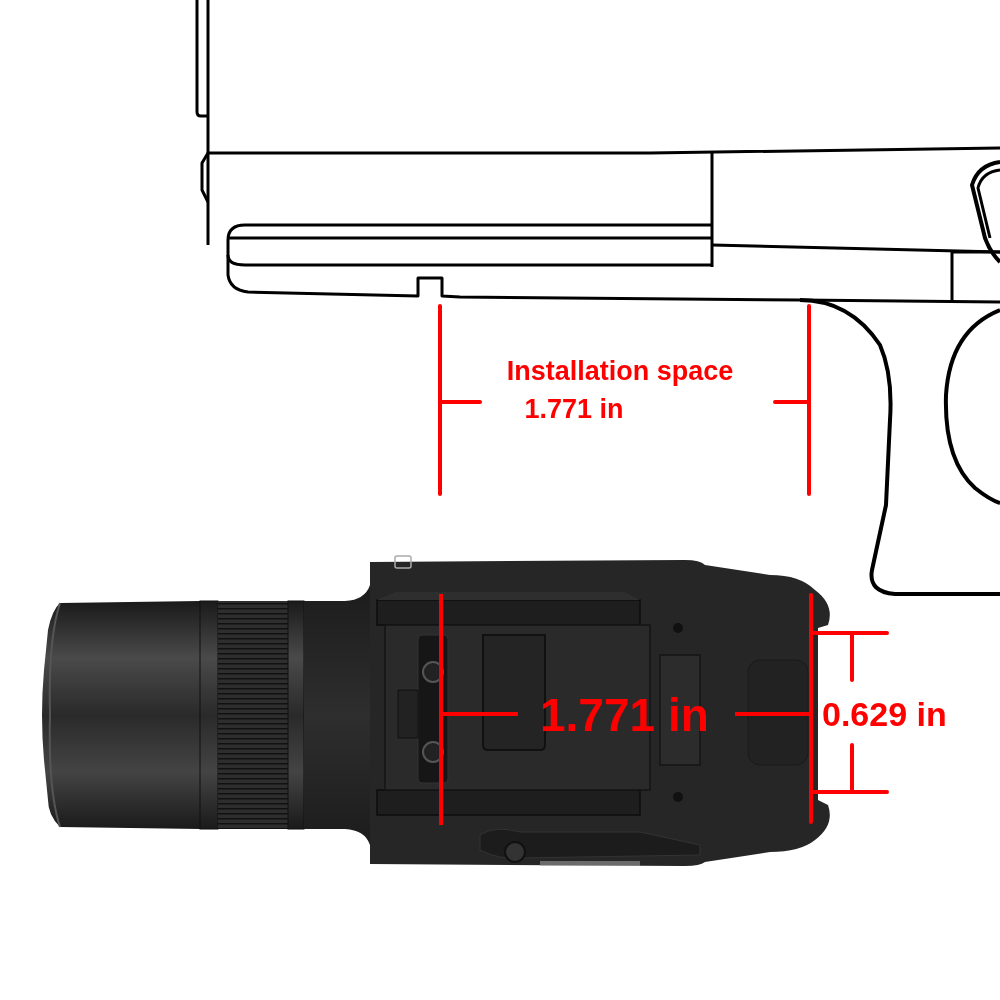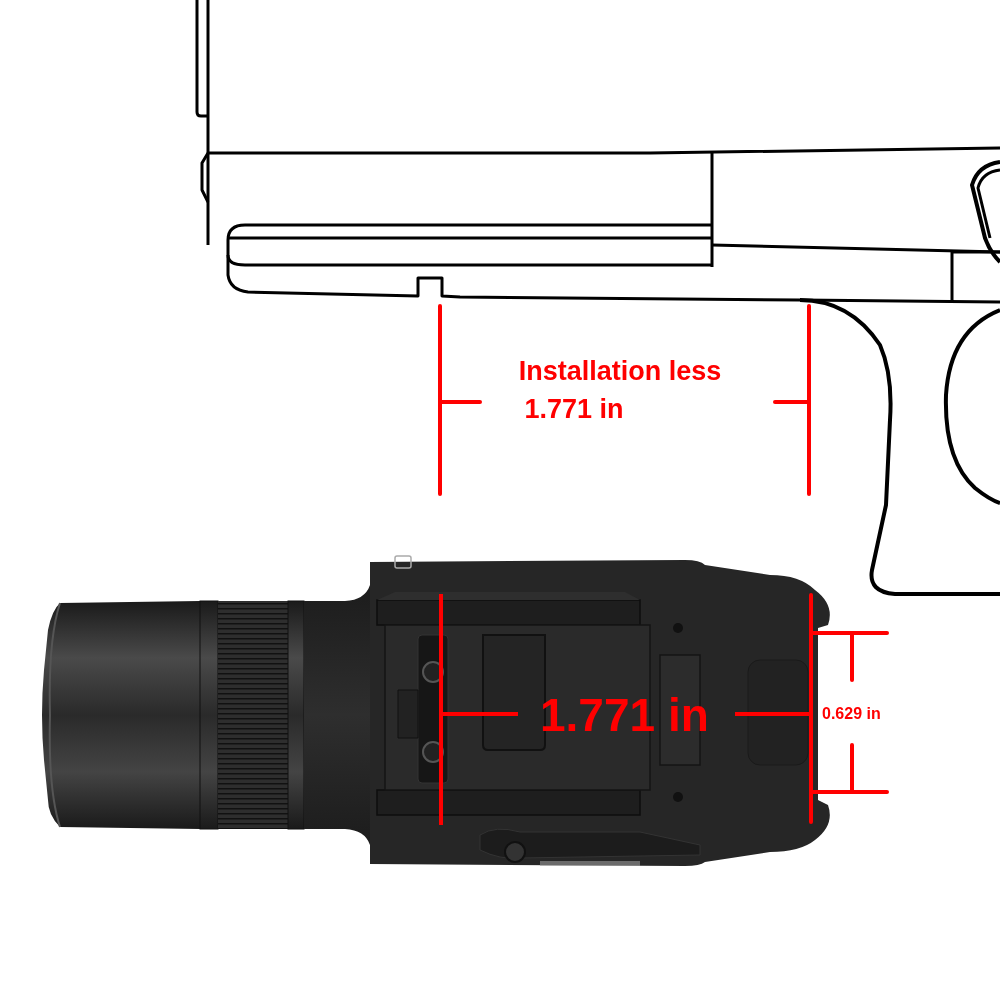--- a/index.html
+++ b/index.html
@@ -3,21 +3,21 @@
 <meta charset="utf-8">
 <style>
   html, body { margin: 0; padding: 0; background: #ffffff; }
   body { width: 1000px; height: 1000px; overflow: hidden; position: relative; font-family: "Liberation Sans", sans-serif; }
   #stage { position: absolute; left: 0; top: 0; width: 1000px; height: 1000px; }
   .label { position: absolute; color: #ff0000; font-weight: bold; font-family: "Liberation Sans", sans-serif; text-align: center; white-space: nowrap; }
   #install-label { left: 470px; top: 352px; width: 300px; font-size: 27px; line-height: 38px; }
   #install-label .l2 { display: block; padding-left: 8px; }
   #install-label .l3 { display: block; margin-left: -92px; }
   #width-label { left: 540px; top: 688px; font-size: 46px; line-height: 54px; }
-  #height-label { left: 822px; top: 698px; font-size: 16px; line-height: 32px; }
+  #height-label { left: 822px; top: 698px; font-size: 34px; line-height: 32px; }
 </style>
 </head>
 <body>
 
 <div id="stage">
   <svg width="1000" height="1000" viewBox="0 0 1000 1000">
     <defs>
       <linearGradient id="bezelGrad" x1="0" y1="0" x2="0" y2="1">
         <stop offset="0" stop-color="#1a1a1a"></stop>
         <stop offset="0.25" stop-color="#4a4a4a"></stop>
@@ -121,19 +121,19 @@
       <line x1="811" y1="595" x2="811" y2="822"></line>
       <line x1="811" y1="633" x2="887" y2="633"></line>
       <line x1="852" y1="633" x2="852" y2="680"></line>
       <line x1="811" y1="792" x2="887" y2="792"></line>
       <line x1="852" y1="745" x2="852" y2="792"></line>
     </g>
   </svg>
 
   
   <div id="install-label" class="label">
-    <span>Installation less</span>
+    <span>Installation space</span>
     <span class="l3">1.771 in</span>
   </div>
 
   <div id="width-label" class="label">1.771 in</div>
   <div id="height-label" class="label">0.629 in</div>
 </div>
 
 </body></html>

